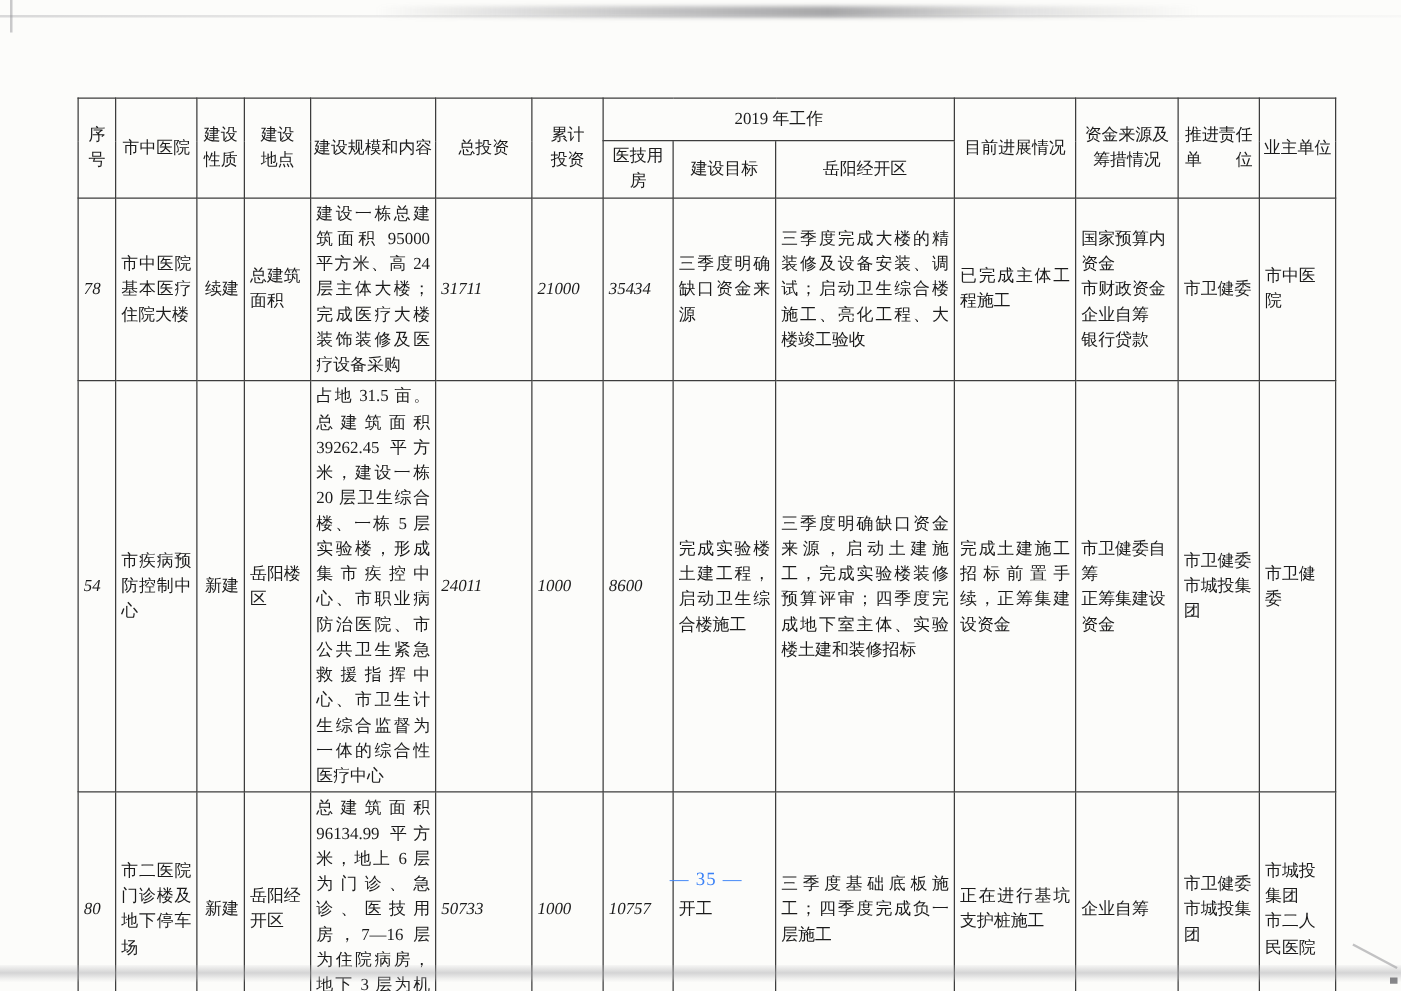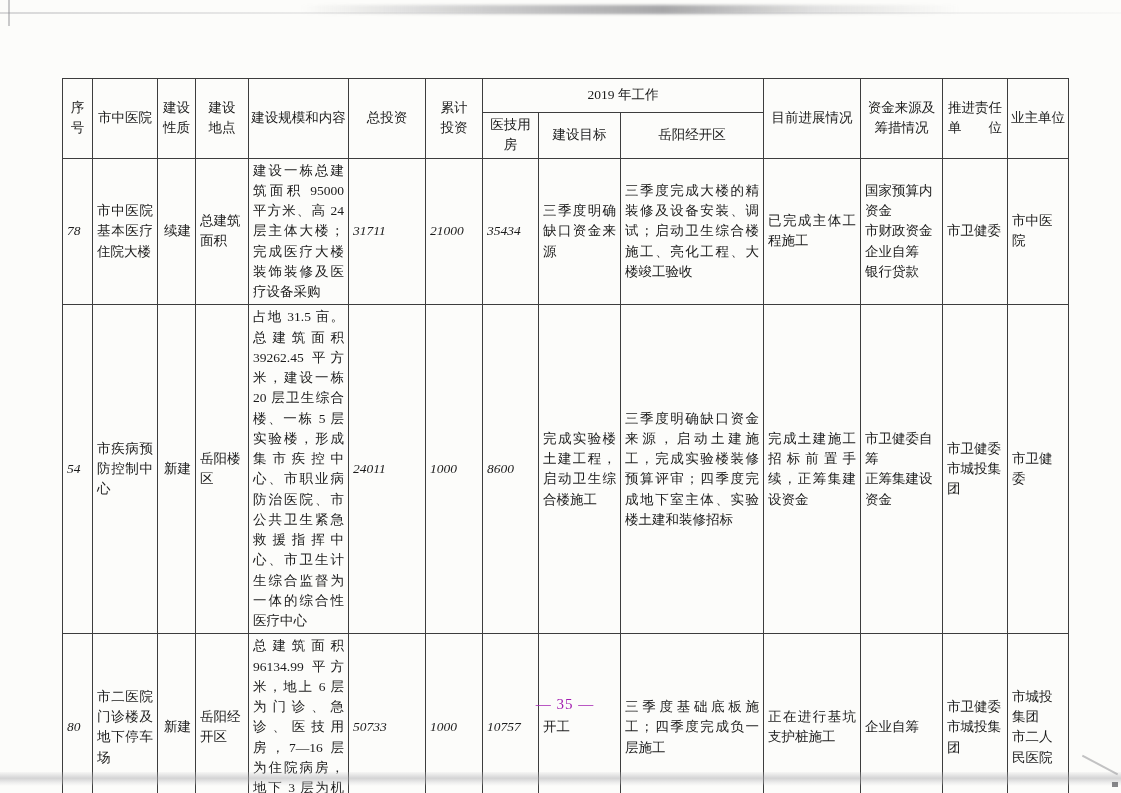--- a/index.html
+++ b/index.html
@@ -57,21 +57,21 @@
   .num{text-align:left;font-size:14px;font-style:italic;}
   .ctr{text-align:right;}
   .txt{text-align:justify;}
   tr.h1{height:34px;}
   tr.h2{height:36px;}
   tr.r78{height:145px;}
   tr.r79{height:232px;}
   tr.r80{height:163px;}
   .page-number{
     position:absolute;left:62px;top:696px;width:1006px;
-    text-align:center;font-size:15px;color:#a21caf;letter-spacing:1px;
+    text-align:center;font-size:15px;color:#3b82f6;letter-spacing:1px;
   }
 </style>
 </head>
 <body>
 
 <div class="paper">
   <div class="top-smudge"></div>
   <div class="top-line"></div>
   <div class="corner-tl-v"></div>
 

